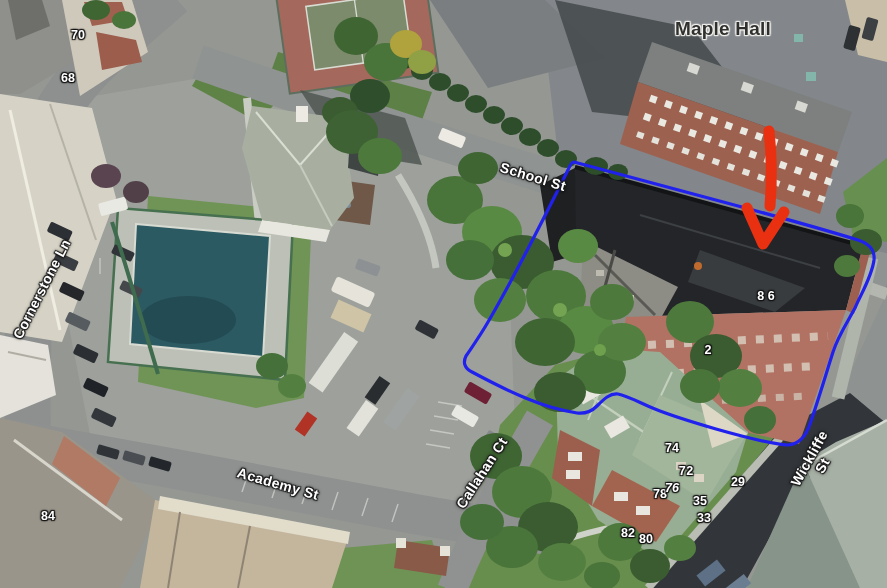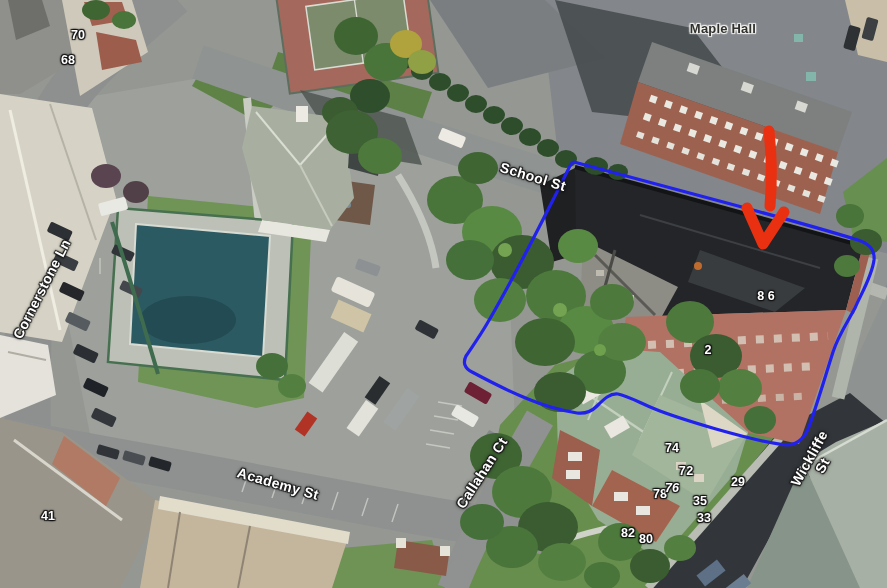--- a/index.html
+++ b/index.html
@@ -3,21 +3,21 @@
 <meta charset="utf-8">
 <style>
   html,body{margin:0;padding:0;background:#222;}
   #stage{position:relative;width:887px;height:588px;overflow:hidden;
          font-family:"Liberation Sans","DejaVu Sans",sans-serif;background:#949792;}
   #scene{position:absolute;left:0;top:0;}
   #label-layer{position:absolute;left:0;top:0;width:100%;height:100%;pointer-events:none;}
   .map-label{position:absolute;white-space:pre-line;text-align:center;line-height:1.06;}
   .street-label{color:#ffffff;font-size:14px;font-weight:700;letter-spacing:.4px;
     text-shadow:-1px -1px 1px #1a1a1a,1px -1px 1px #1a1a1a,-1px 1px 1px #1a1a1a,1px 1px 1px #1a1a1a,0 0 4px #000;}
-  .place-label{color:#30312f;font-size:13px;font-weight:700;letter-spacing:.2px;
+  .place-label{color:#30312f;font-size:19px;font-weight:700;letter-spacing:.2px;
     text-shadow:-1px -1px 1px #f4f4f0,1px -1px 1px #f4f4f0,-1px 1px 1px #f4f4f0,1px 1px 1px #f4f4f0,0 0 3px #fff;}
   .number-label{color:#ffffff;font-size:12.5px;font-weight:700;
     text-shadow:-1px -1px 1px #111,1px -1px 1px #111,-1px 1px 1px #111,1px 1px 1px #111,0 0 3px #000;margin-left:32px;}
 </style>
 </head>
 <body>
 
 <div id="stage">
   <svg id="scene" width="887" height="588" viewBox="0 0 887 588">
 
@@ -342,22 +342,22 @@
   </svg>
 
   <div id="label-layer">
       <div class="map-label street-label" style="left: 533px; top: 177px; transform: translate(-50%, -50%) rotate(17deg);">School St</div>
       <div class="map-label street-label" style="left: 42px; top: 289px; transform: translate(-50%, -50%) rotate(-63deg);">Cornerstone Ln</div>
       <div class="map-label street-label" style="left: 278px; top: 484px; transform: translate(-50%, -50%) rotate(16deg);">Academy St</div>
       <div class="map-label street-label" style="left: 482px; top: 473px; transform: translate(-50%, -50%) rotate(-57deg);">Callahan Ct</div>
       <div class="map-label street-label" style="left: 816px; top: 462px; transform: translate(-50%, -50%) rotate(-61deg);">Wickliffe St</div>
       <div class="map-label place-label" style="left: 723px; top: 29px; transform: translate(-50%, -50%) rotate(0deg);">Maple Hall</div>
       <div class="map-label number-label" style="left: 46px; top: 36px; transform: translate(-50%, -50%) rotate(0deg);">70</div>
-      <div class="map-label number-label" style="left: 36px; top: 61px; transform: translate(-50%, -50%) rotate(0deg);">68</div>
-      <div class="map-label number-label" style="left: 16px; top: 517px; transform: translate(-50%, -50%) rotate(0deg);">41</div>
+      <div class="map-label number-label" style="left: 36px; top: 79px; transform: translate(-50%, -50%) rotate(0deg);">68</div>
+      <div class="map-label number-label" style="left: 16px; top: 517px; transform: translate(-50%, -50%) rotate(0deg);">84</div>
       <div class="map-label number-label" style="left: 734px; top: 297px; transform: translate(-50%, -50%) rotate(0deg);">8 6</div>
       <div class="map-label number-label" style="left: 676px; top: 351px; transform: translate(-50%, -50%) rotate(0deg);">2</div>
       <div class="map-label number-label" style="left: 640px; top: 449px; transform: translate(-50%, -50%) rotate(0deg);">74</div>
       <div class="map-label number-label" style="left: 654px; top: 473px; transform: translate(-50%, -50%) rotate(0deg); font-family: Liberation Mono, monospace;">72</div>
       <div class="map-label number-label" style="left: 706px; top: 483px; transform: translate(-50%, -50%) rotate(0deg);">29</div>
       <div class="map-label number-label" style="left: 628px; top: 495px; transform: translate(-50%, -50%) rotate(0deg);">78</div>
       <div class="map-label number-label" style="left: 668px; top: 502px; transform: translate(-50%, -50%) rotate(0deg);">35</div>
       <div class="map-label number-label" style="left: 640px; top: 489px; transform: translate(-50%, -50%) rotate(0deg); font-style: italic;">76</div>
       <div class="map-label number-label" style="left: 672px; top: 519px; transform: translate(-50%, -50%) rotate(0deg);">33</div>
       <div class="map-label number-label" style="left: 596px; top: 534px; transform: translate(-50%, -50%) rotate(0deg);">82</div>

